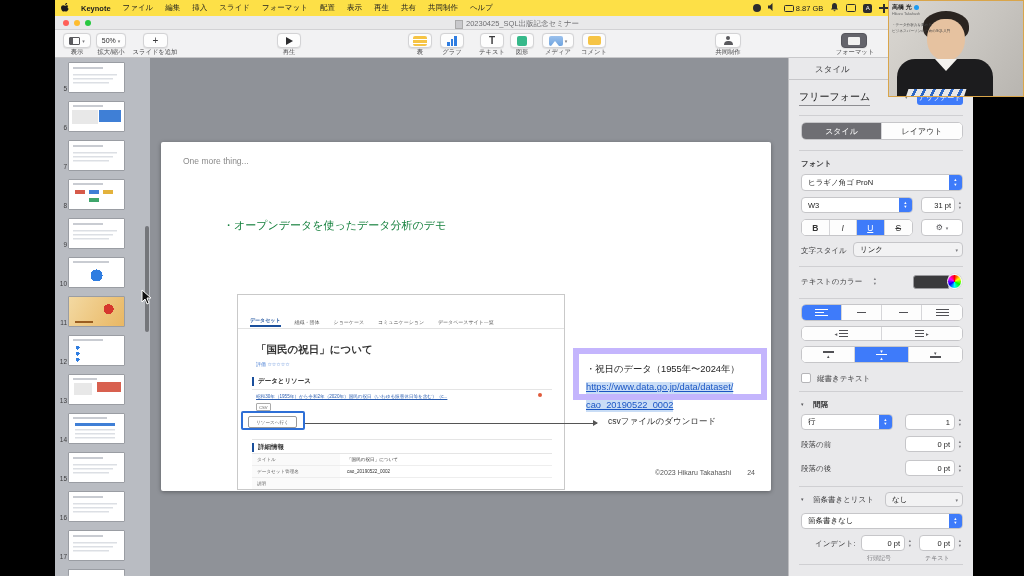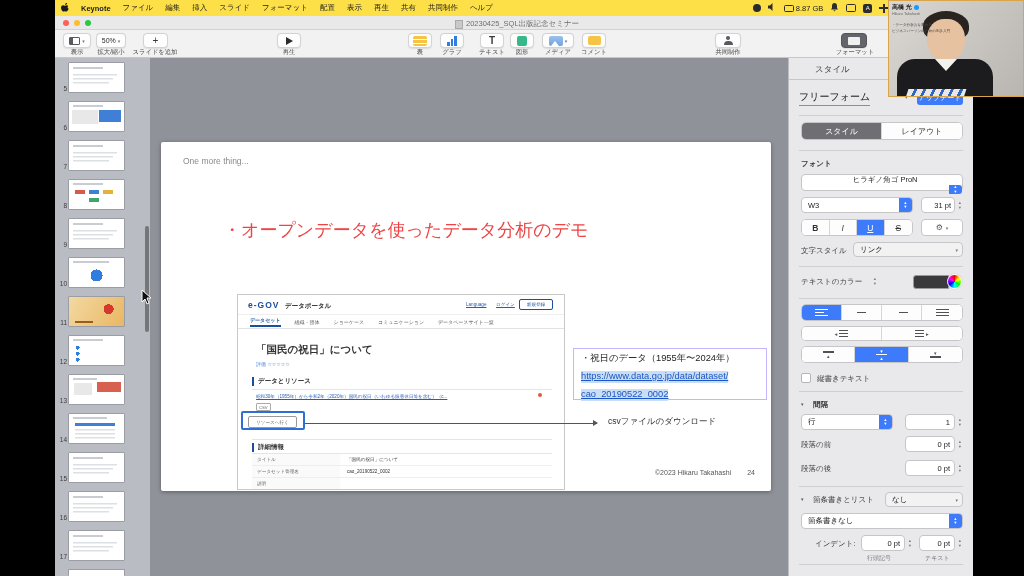--- a/index.html
+++ b/index.html
@@ -51,21 +51,21 @@
   .t11 .sk{background-image:radial-gradient(circle at 72% 42%,#d6372e 0 5px,transparent 5px),linear-gradient(#9a5d20 0 0);background-size:100% 100%,18px 2px;background-position:0 0,6px 24px;background-repeat:no-repeat;}
   .t12 .sk{background-image:linear-gradient(#c9ccd2 0 0),radial-gradient(circle,#2f7de1 0 2px,transparent 2px),radial-gradient(circle,#2f7de1 0 2px,transparent 2px),radial-gradient(circle,#2f7de1 0 2px,transparent 2px);background-size:30px 2px,5px 5px,5px 5px,5px 5px;background-position:4px 3px,6px 9px,6px 15px,6px 21px;background-repeat:no-repeat;}
   .t13 .sk{background-image:linear-gradient(#c9ccd2 0 0),linear-gradient(#d8604f 0 0),linear-gradient(#e8e8e8 0 0);background-size:24px 2px,24px 10px,18px 12px;background-position:4px 3px,28px 7px,5px 8px;background-repeat:no-repeat;}
   .t14 .sk{background-image:linear-gradient(#c9ccd2 0 0),linear-gradient(#3f7fd6 0 0),linear-gradient(#dcdfe4 0 0),linear-gradient(#dcdfe4 0 0),linear-gradient(#dcdfe4 0 0);background-size:34px 2px,40px 3px,40px 1.5px,40px 1.5px,40px 1.5px;background-position:4px 3px,6px 9px,6px 15px,6px 19px,6px 23px;background-repeat:no-repeat;}
   #sscroll{left:90px;top:168px;width:4px;height:106px;background:rgba(60,60,64,.55);border-radius:2px;}
   
   #canvas{left:150px;top:58px;width:638px;height:518px;background:#8f9298;}
   #slide{left:11px;top:84px;width:610px;height:349px;background:#fff;border-radius:2px;box-shadow:0 1px 4px rgba(0,0,0,.35);}
   #kicker{left:22px;top:14px;font-size:8.5px;color:#8a8a8a;}
   #stitle{left:21px;top:26px;font-size:21px;font-weight:bold;color:#3a3a3a;letter-spacing:.5px;}
-  .sbul{left:62px;font-size:18px;color:#ef4444;}
+  .sbul{left:62px;font-size:11px;color:#15803d;}
   
   #shot{left:76px;top:152px;width:328px;height:196px;background:#fff;border:1px solid #c9c9c9;overflow:hidden;}
   #shothead{left:0;top:0;width:100%;height:20px;border-bottom:1px solid #eee;}
   .egov{left:10px;top:5px;font-size:8.5px;font-weight:bold;color:#1a4f9c;letter-spacing:1px;}
   .portal{left:47px;top:7px;font-size:6.5px;font-weight:bold;color:#333;}
   .hlink{font-size:4.6px;color:#2a5db0;text-decoration:underline;}
   .signup{left:281px;top:4px;width:34px;height:11px;border:1px solid #1a4f9c;border-radius:2px;color:#1a4f9c;font-size:4.6px;display:flex;align-items:center;justify-content:center;}
   #shotnav{left:0;top:20px;width:100%;height:14px;border-bottom:1px solid #e2e2e2;display:flex;align-items:center;gap:14px;padding-left:12px;font-size:5px;color:#555;}
   #shotnav .on{color:#1a4f9c;font-weight:bold;border-bottom:2px solid #1a4f9c;padding-bottom:2px;}
   #shothd{left:18px;top:48px;font-size:10.5px;font-weight:bold;color:#333;}
@@ -75,21 +75,21 @@
   #dslink{left:18px;top:99px;font-size:4.6px;color:#2a5db0;text-decoration:underline;white-space:nowrap;}
   #dsdot{left:300px;top:98px;width:4px;height:4px;border-radius:50%;background:#e05a3a;}
   #csvtag{left:18px;top:108px;font-size:4.2px;color:#666;border:1px solid #aaa;border-radius:1px;padding:.5px 2px;}
   #resbtn{left:10px;top:121px;font-size:4.6px;color:#555;border:1px solid #999;border-radius:2px;padding:2.5px 7px;background:#fff;}
   #reshl{left:3px;top:116px;width:64px;height:19px;border:2.5px solid #2e6fd6;border-radius:2px;}
   #dettab{left:14px;top:158px;width:300px;border-top:1px solid #e5e5e5;}
   .drow{display:flex;border-bottom:1px solid #eee;height:12px;align-items:center;}
   .dlab{width:88px;padding-left:5px;font-size:4.6px;color:#666;background:#fafafa;height:100%;display:flex;align-items:center;}
   .dval{padding-left:7px;font-size:4.6px;color:#333;}
   
-  #note{left:412px;top:206px;width:194px;height:52px;border:1px solid #c4b5fd;background:#fff;padding:3px 7px;}
+  #note{left:412px;top:206px;width:194px;height:52px;border:6px solid #c4b5fd;background:#fff;padding:9px 7px;}
   #noteline{font-size:9.3px;color:#222;}
   .nurl{font-size:9.3px;color:#1a56c4;text-decoration:underline;background:#c9ddf6;display:inline-block;line-height:11.5px;}
   #arrow{left:144px;top:281px;width:292px;height:1px;background:#555;}
   #arrow::after{content:"";position:absolute;right:-1px;top:-3px;border-left:5px solid #555;border-top:3.5px solid transparent;border-bottom:3.5px solid transparent;}
   #arrlab{left:447px;top:274px;font-size:8.5px;color:#333;}
   #sfoot{right:16px;top:327px;font-size:7px;color:#555;display:flex;gap:16px;}
   
   #inspector{left:788px;top:58px;width:185px;height:518px;background:#e9e9eb;border-left:1px solid #bdbdc0;font-size:7.5px;color:#333;}
   #itabs{left:0;top:0;width:100%;height:22px;border-bottom:1px solid #c6c6c9;}
   #itabs span{position:absolute;left:26px;top:6px;font-size:8.5px;color:#3c3c3e;}
@@ -333,27 +333,20 @@
         </svg>
     </div>
   </div>
 
   <div class="abs" id="canvas">
     <div class="abs" id="slide">
       <div class="abs" id="kicker">One more thing...</div>
       <div class="abs sbul" style="top:76px;">・オープンデータを使ったデータ分析のデモ</div>
 
       <div class="abs" id="shot">
-        <div class="abs" id="shothead">
-          <span class="abs egov">e-GOV</span>
-          <span class="abs portal">データポータル</span>
-          <span class="abs hlink" style="left:228px;top:7px;">Language</span>
-          <span class="abs hlink" style="left:258px;top:7px;">ログイン</span>
-          <span class="abs signup">新規登録</span>
-        </div>
         <div class="abs" id="shotnav">
           <span class="on">データセット</span>
           <span>組織・団体</span>
           <span>ショーケース</span>
           <span>コミュニケーション</span>
           <span>データベースサイト一覧</span>
         </div>
         <div class="abs" id="shothd">「国民の祝日」について</div>
         <div class="abs" id="shotrate">評価 ☆☆☆☆☆</div>
         <div class="abs ssec" style="left:14px;top:82px;">データとリソース</div>
@@ -405,21 +398,21 @@
     <div class="abs" id="updbtn">アップデート</div>
     <div class="abs idiv" style="top:57px;"></div>
 
     <div class="seg" style="left:12px;top:64px;width:162px;height:18px;font-size:8px;">
       <div class="sel" style="width:50%;">スタイル</div>
       <div style="width:50%;">レイアウト</div>
     </div>
     <div class="abs idiv" style="top:92px;"></div>
 
     <div class="abs ilab" style="left:12px;top:101px;font-weight:bold;">フォント</div>
-    <div class="fld" style="left:12px;top:116px;width:162px;height:17px;padding-left:6px;flex-direction:column;">
+    <div class="fld" style="left:12px;top:116px;width:162px;height:17px;padding-left:6px;">
       <span>ヒラギノ角ゴ ProN</span>
       <span class="stp"></span>
     </div>
     <div class="fld" style="left:12px;top:139px;width:112px;height:16px;padding-left:6px;">
       <span>W3</span>
       <span class="stp"></span>
     </div>
     <div class="fld" style="left:132px;top:139px;width:34px;height:16px;justify-content:flex-end;padding-right:3px;">
       <span>31 pt</span>
     </div>

